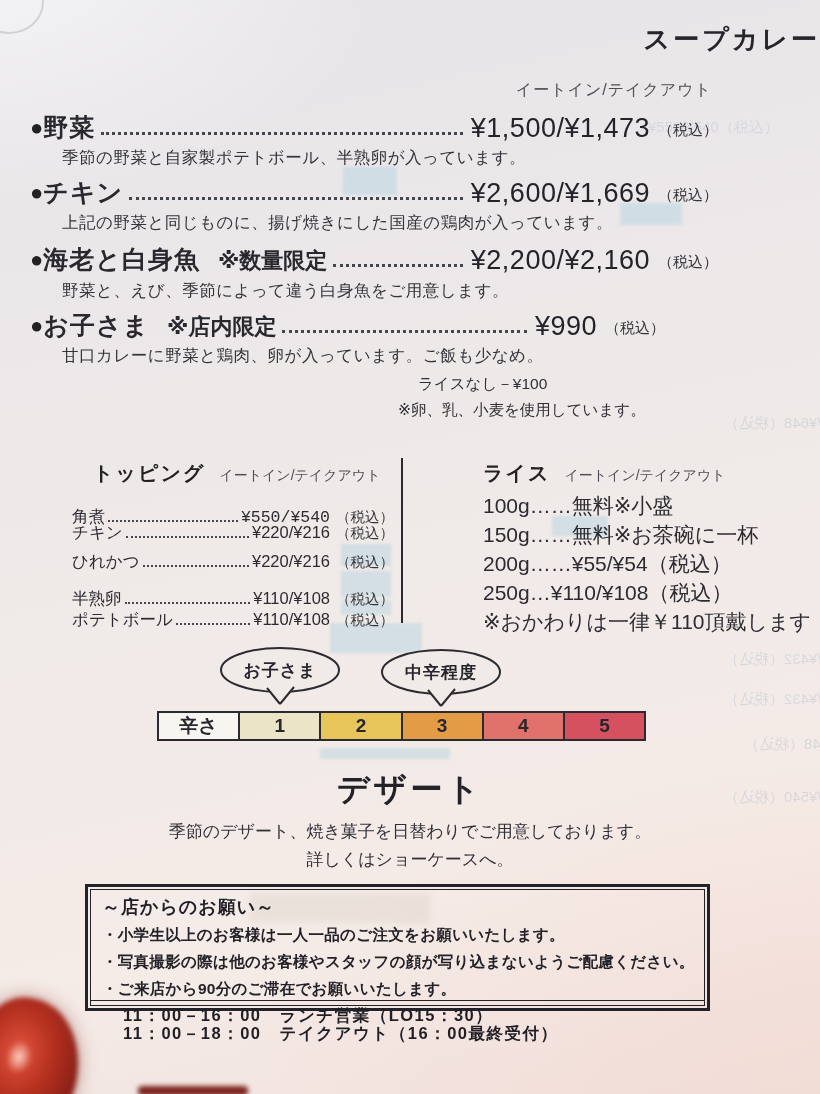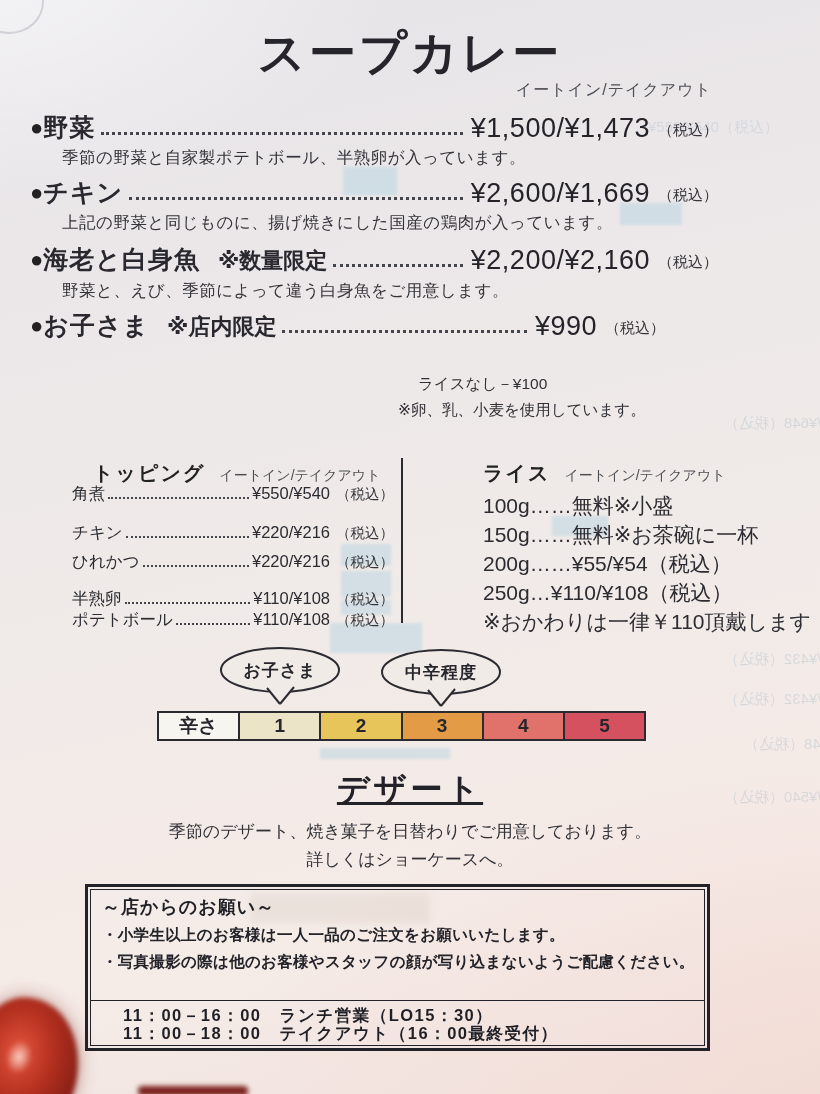--- a/index.html
+++ b/index.html
@@ -10,22 +10,22 @@
     position:relative; width:820px; height:1094px; overflow:hidden;
     background:
       radial-gradient(140% 60% at 105% 100%, rgba(244,214,206,.55) 0%, rgba(244,214,206,0) 55%),
       radial-gradient(90% 40% at -5% -5%, rgba(255,255,255,.65) 0%, rgba(255,255,255,0) 60%),
       linear-gradient(168deg, #e6e4e8 0%, #ecE8e9 28%, #f0eae8 52%, #f5ebe7 78%, #f1e2de 100%);
   }
   .corner-curl { position:absolute; left:-26px; top:-30px; width:70px; height:64px;
     border:2px solid rgba(120,120,130,.25); border-radius:50%; }
 
   
-  .title { position:absolute; left:0; right:0; top:22px; text-align:center;
-    font-size:47px; font-weight:700; letter-spacing:3px; color:#25252b; }
+  .title { position:absolute; left:0; right:0; top:22px; text-align:right;
+    font-size:26px; font-weight:700; letter-spacing:3px; color:#25252b; }
   .mode-label { position:absolute; right:108px; top:80px; font-size:16px; color:#4e4e55; letter-spacing:1px; }
 
   
   .item-row { position:absolute; left:30px; display:flex; align-items:flex-end; }
   .item-row .bullet { font-size:22px; line-height:1; padding-bottom:5px; color:#222; }
   .item-row .iname { font-size:25px; font-weight:600; white-space:nowrap; letter-spacing:1px; color:#28282e; }
   .item-row .inote { font-size:22px; font-weight:600; white-space:nowrap; margin-left:18px; color:#28282e; }
   .item-row .leader { flex:1; border-bottom:3px dotted #45454c; margin:0 8px 9px 6px; min-width:20px; }
   .item-row .iprice { font-size:27px; font-weight:500; white-space:nowrap; letter-spacing:.5px; color:#232329; }
   .item-row .itax { font-size:15px; padding-bottom:4px; margin-left:8px; white-space:nowrap; color:#35353b; }
@@ -52,26 +52,26 @@
   .bubble .btext { position:absolute; left:0; top:13px; width:100%; text-align:center;
     font-size:17px; font-weight:600; color:#26262c; letter-spacing:1px; }
   .spice-bar { position:absolute; left:157px; top:711px; width:489px; height:30px;
     display:flex; border:2px solid #2a2a30; background:#fff; }
   .spice-cell { flex:1; display:flex; align-items:center; justify-content:center;
     font-size:19px; font-weight:700; color:#26262c; border-right:2px solid #2a2a30; }
   .spice-cell:last-child { border-right:none; }
 
   
   .dessert-title { position:absolute; left:0; right:0; top:768px; text-align:center;
-    font-size:32px; font-weight:700; letter-spacing:4px; color:#222228;text-decoration:underline; }
+    font-size:32px; font-weight:700; letter-spacing:4px; color:#222228; }
   .dessert-line1 { position:absolute; left:0; right:0; top:820px; text-align:center; font-size:17px; color:#303036; }
   .dessert-line2 { position:absolute; left:0; right:0; top:848px; text-align:center; font-size:17px; color:#303036; }
 
   
-  .notice-box { position:absolute; left:85px; top:884px; width:625px; height:167px;
+  .notice-box { position:absolute; left:85px; top:884px; width:625px; height:127px;
     border:3px solid #222228; background:rgba(255,255,255,.06); }
   .notice-box::before { content:""; position:absolute; inset:2px; border:1px solid #222228; pointer-events:none; }
   .notice-title { position:absolute; left:14px; top:8px; font-size:18px; font-weight:700; letter-spacing:1px; color:#1f1f25; }
   .notice-item { position:absolute; left:14px; font-size:15.5px; font-weight:600; color:#222228; letter-spacing:.3px; }
   .notice-divider { position:absolute; left:3px; right:3px; top:102px; border-top:1.5px solid #222228; }
   .hours-line { position:absolute; left:16px; font-size:16.5px; font-weight:700; letter-spacing:1.5px; color:#1f1f25;margin-left:19px; }
 
   
   .bleed-rect { position:absolute; background:rgba(148,198,220,.32); filter:blur(1.5px); }
   .bleed-soft { position:absolute; background:rgba(180,165,145,.16); filter:blur(3px); }
@@ -142,31 +142,32 @@
   <div class="item-desc" style="top:280px;">野菜と、えび、季節によって違う白身魚をご用意します。</div>
 
   <div class="item-row" style="top:306px;right:155px;height:36px;">
     <span class="bullet">●</span>
     <span class="iname">お子さま</span>
     <span class="inote">※店内限定</span>
     <span class="leader"></span>
     <span class="iprice">¥990</span>
     <span class="itax">（税込）</span>
   </div>
+  <div class="item-desc" style="top:345px;">甘口カレーに野菜と鶏肉、卵が入っています。ご飯も少なめ。</div>
 
   <div class="note-block">
     <div class="n2">ライスなし－¥100</div>
     <div>※卵、乳、小麦を使用しています。</div>
   </div>
 
   <div class="col-head" style="left:93px;top:460px;">
     <span class="ch-title">トッピング</span>
     <span class="ch-mode">イートイン/テイクアウト</span>
   </div>
-  <div class="top-row" style="top:483px;">
+  <div class="top-row" style="top:506px;font-family:Liberation Mono, monospace;">
     <span class="tname">角煮</span>
     <span class="tleader"></span>
     <span class="tprice">¥550/¥540</span>
     <span class="ttax">（税込）</span>
   </div>
   <div class="top-row" style="top:522px;">
     <span class="tname">チキン</span>
     <span class="tleader"></span>
     <span class="tprice">¥220/¥216</span>
     <span class="ttax">（税込）</span>
@@ -231,20 +232,21 @@
   </div>
 
   <div class="dessert-title">デザート</div>
   <div class="dessert-line1">季節のデザート、焼き菓子を日替わりでご用意しております。</div>
   <div class="dessert-line2">詳しくはショーケースへ。</div>
 
   <div class="notice-box">
     <div class="notice-title">～店からのお願い～</div>
     <div class="notice-item" style="top:38px;">・小学生以上のお客様は一人一品のご注文をお願いいたします。</div>
     <div class="notice-item" style="top:65px;">・写真撮影の際は他のお客様やスタッフの顔が写り込まないようご配慮ください。</div>
+    <div class="notice-item" style="top:92px;">・ご来店から90分のご滞在でお願いいたします。</div>
     <div class="notice-divider" style="top:113px;"></div>
     <div class="hours-line" style="top:118px;">11：00－16：00　ランチ営業（LO15：30）</div>
     <div class="hours-line" style="top:136px;">11：00－18：00　テイクアウト（16：00最終受付）</div>
   </div>
 
   <div class="finger"></div>
   <div class="finger-gloss"></div>
   <div class="bottom-sliver"></div>
 
 </div>

